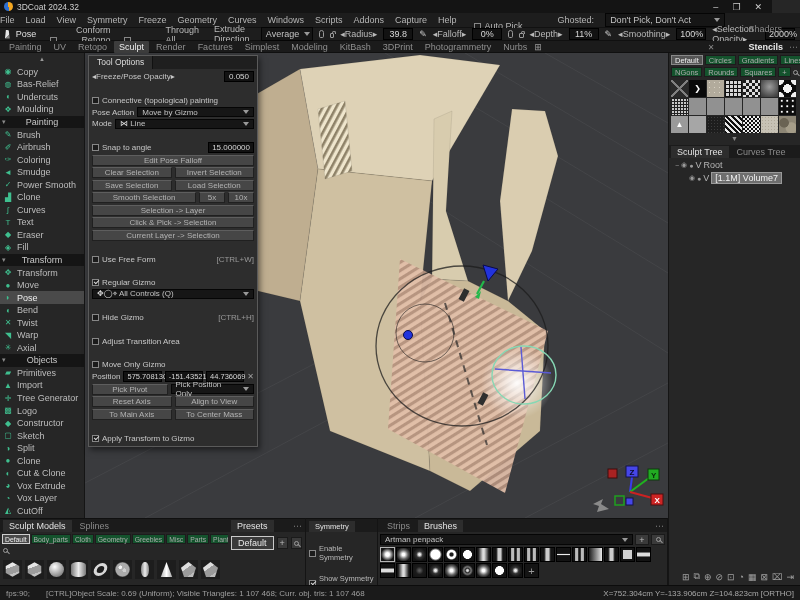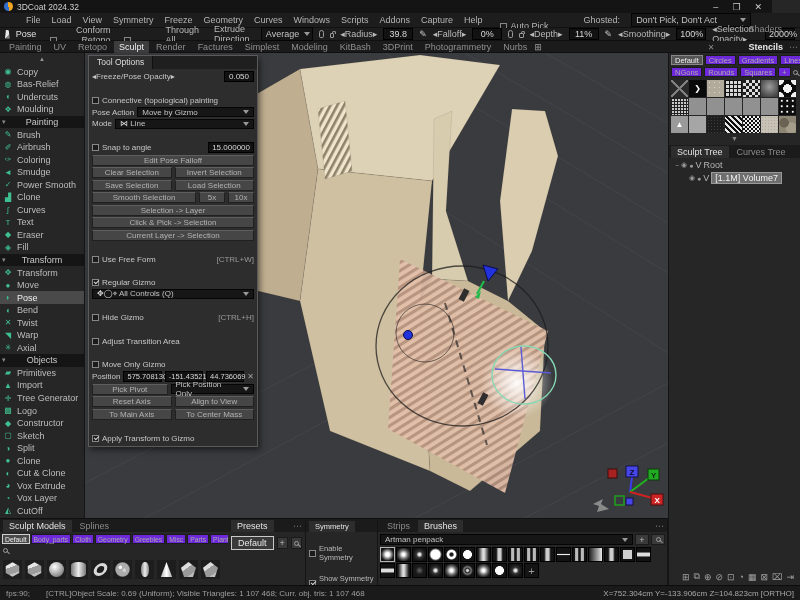--- a/index.html
+++ b/index.html
@@ -7,21 +7,21 @@
     font-family:"Liberation Sans", sans-serif; font-size:9px; color:#b9b9b9; }
   #app { position:relative; width:800px; height:600px; background:#262626; }
 
   
   #titlebar { position:absolute; left:0; top:0; width:772px; height:13px; background:#141414;
     display:flex; align-items:center; gap:4px; padding:0 4px; color:#cfcfcf; font-size:8.5px; }
   #app-logo { width:9px; height:9px; border-radius:50%;
     background:conic-gradient(#f6a821 0 50%, #2e6fd0 50% 100%); }
   #win-controls { margin-left:auto; display:flex; gap:14px; font-size:9px; color:#cfcfcf; padding-right:6px; }
   #menubar { position:absolute; left:0; top:13px; width:800px; height:15px; background:#1d1d1d;
-    display:flex; align-items:center; gap:11px; padding:0 26px; color:#b5b5b5; border-bottom:1px solid #111;}
+    display:flex; align-items:center; gap:11px; padding:0 0; color:#b5b5b5; border-bottom:1px solid #111;}
   .menu-item { cursor:default; }
   .cbrow { display:flex; align-items:center; gap:4px;margin-top:12px; }
   .cb { width:7px; height:7px; border:1px solid #878787; background:#1b1b1b; display:inline-block; flex:none; position:relative;}
   .checked > .cb::after { content:""; position:absolute; left:1px; top:0px; width:4px; height:2px;
     border-left:1.5px solid #d5d5d5; border-bottom:1.5px solid #d5d5d5; transform:rotate(-45deg); }
   .dd { background:#161616; border:1px solid #050505; color:#c2c2c2; display:inline-flex;
     align-items:center; justify-content:space-between; gap:5px; padding:1px 4px; }
   .arr-dn { width:0; height:0; border-left:3px solid transparent; border-right:3px solid transparent;
     border-top:4px solid #999; display:inline-block; }
   #toolbar2 { position:absolute; left:0; top:28px; width:800px; height:13px; background:#1d1d1d;
@@ -67,21 +67,21 @@
   .btn { background:#464646; border:1px solid #202020; border-top-color:#5e5e5e; color:#b2b2b2;
     text-align:center; line-height:10px; height:11px; flex:1; white-space:nowrap; overflow:hidden; }
   .btn.small { flex:0 0 26px; }
   .hint { color:#9a9a9a; margin-left:auto; }
   .to-dd { flex:1; height:10px; }
   .posbox { flex:1; min-width:0; font-size:7.5px; }
   .xicon { color:#9f9f9f; }
 
   
   #rightpanel { position:absolute; left:668px; top:53px; width:132px; height:532px; background:#262626; border-left:1px solid #151515; }
-  .pill { background:#6d28d9; border:1px solid #1c1c1c; color:#aaa; padding:0 3px; line-height:9px; height:10px; font-size:7.5px; }
+  .pill { background:#14532d; border:1px solid #1c1c1c; color:#aaa; padding:0 3px; line-height:9px; height:10px; font-size:7.5px; }
   .pill.active { background:#555; color:#eee; border-color:#888; }
   #stencil-tabs1, #stencil-tabs2 { display:flex; gap:2px; padding:2px 2px 0 2px; align-items:center; }
   #stencil-grid { display:grid; grid-template-columns:repeat(7,17px); gap:1px; padding:3px 2px; }
   .scell { width:17px; height:17px; background:#7c7c7c; display:flex; align-items:center; justify-content:center;
     color:#fff; font-size:8px; }
   .collapse { text-align:center; color:#8a8a8a; font-size:7px; height:7px; line-height:6px; }
   #tree-tabs { background:#1b1b1b; height:13px; display:flex; gap:2px; padding:0 2px; align-items:flex-end; }
   .ttab { padding:1px 6px; color:#8a8a8a; }
   .ttab.active { background:#2d2d2d; color:#e2e2e2; }
   .tree-row { display:flex; align-items:center; gap:2px; padding:2px 2px 0 6px; color:#b5b5b5; }

